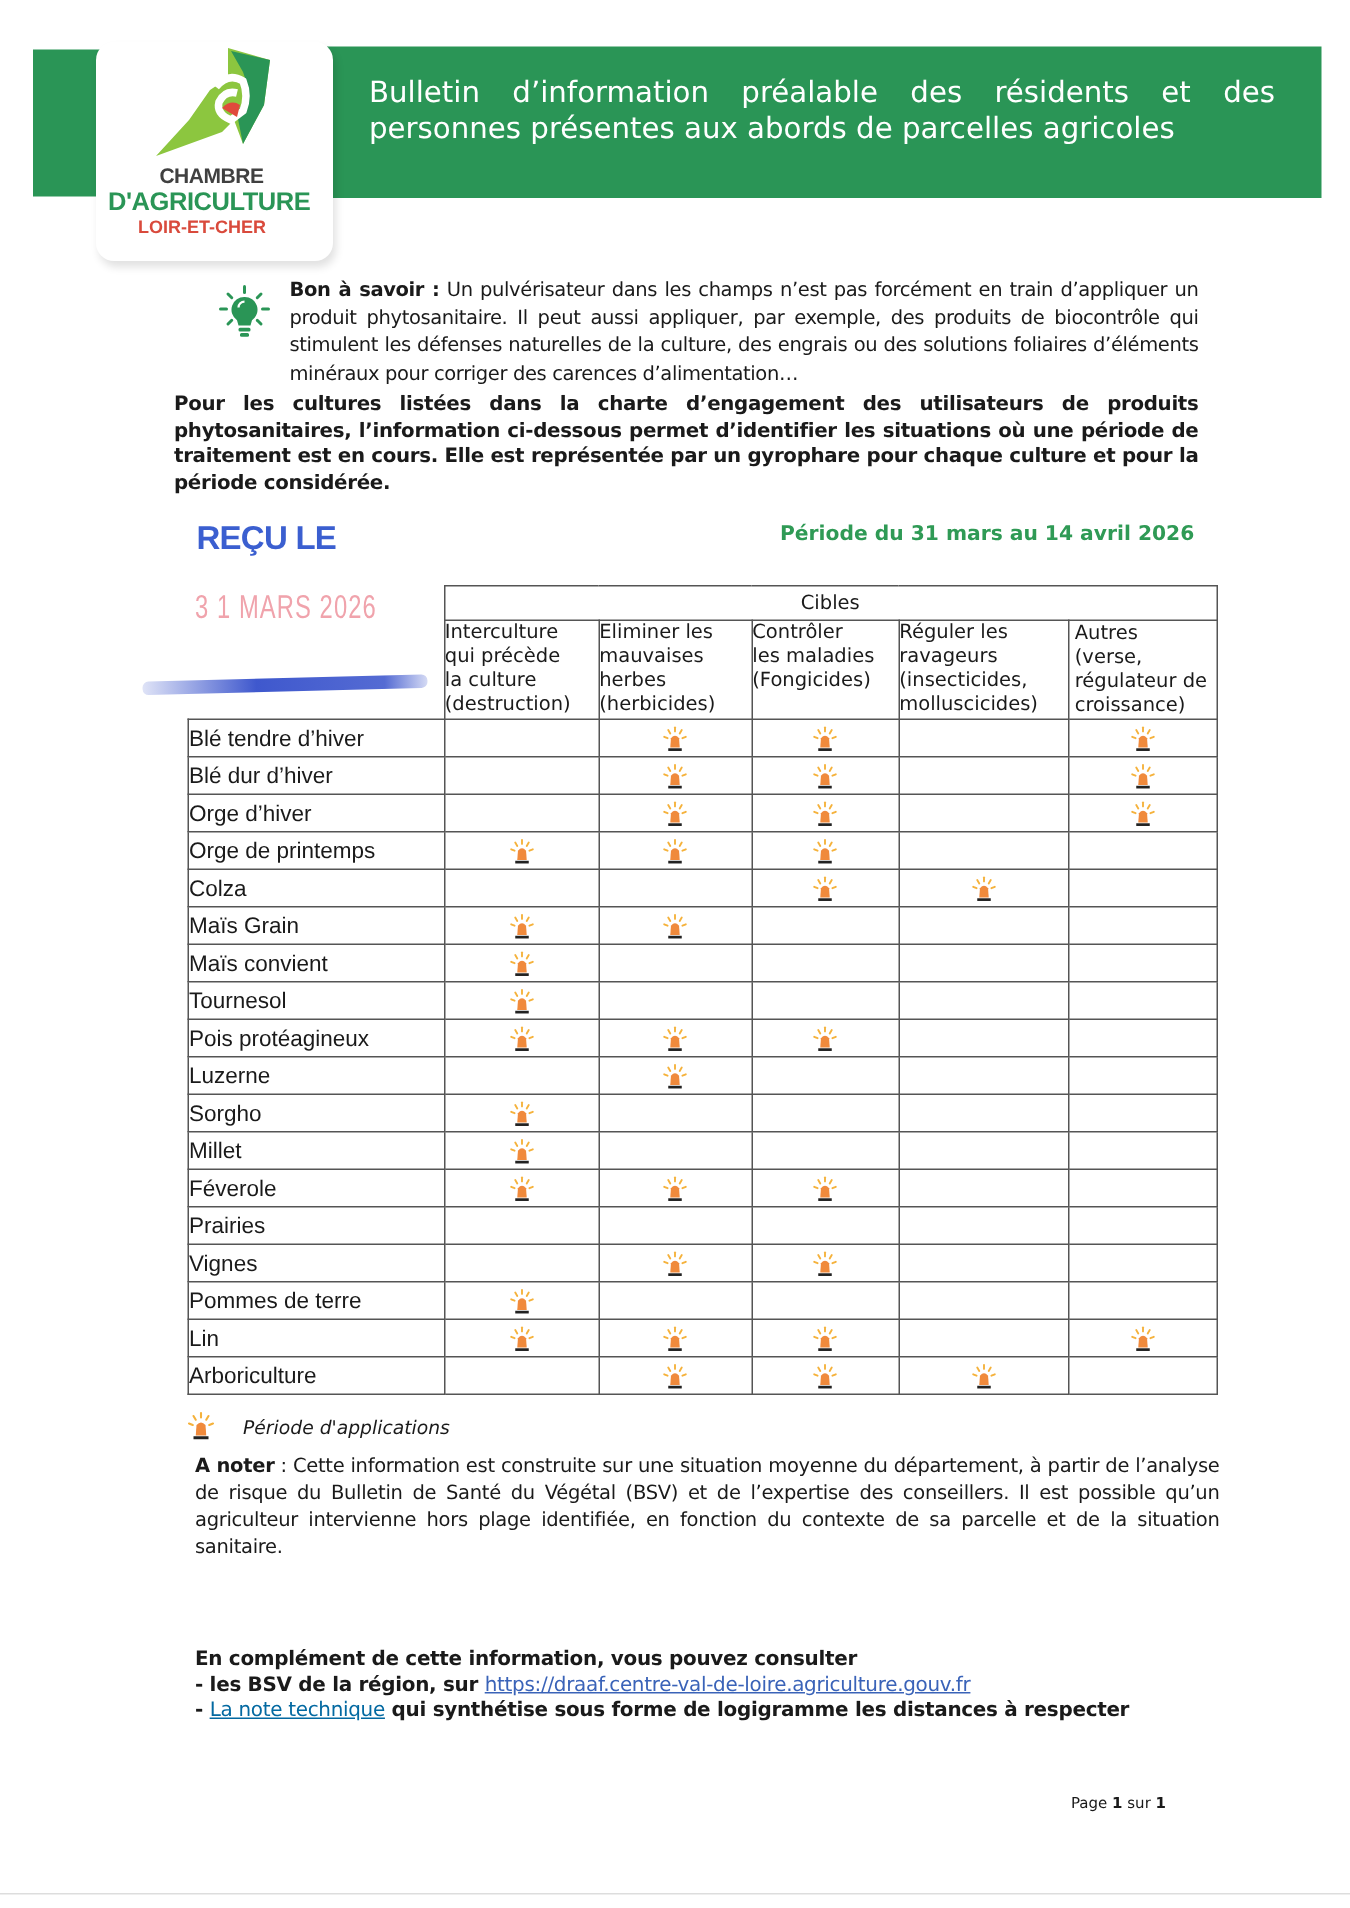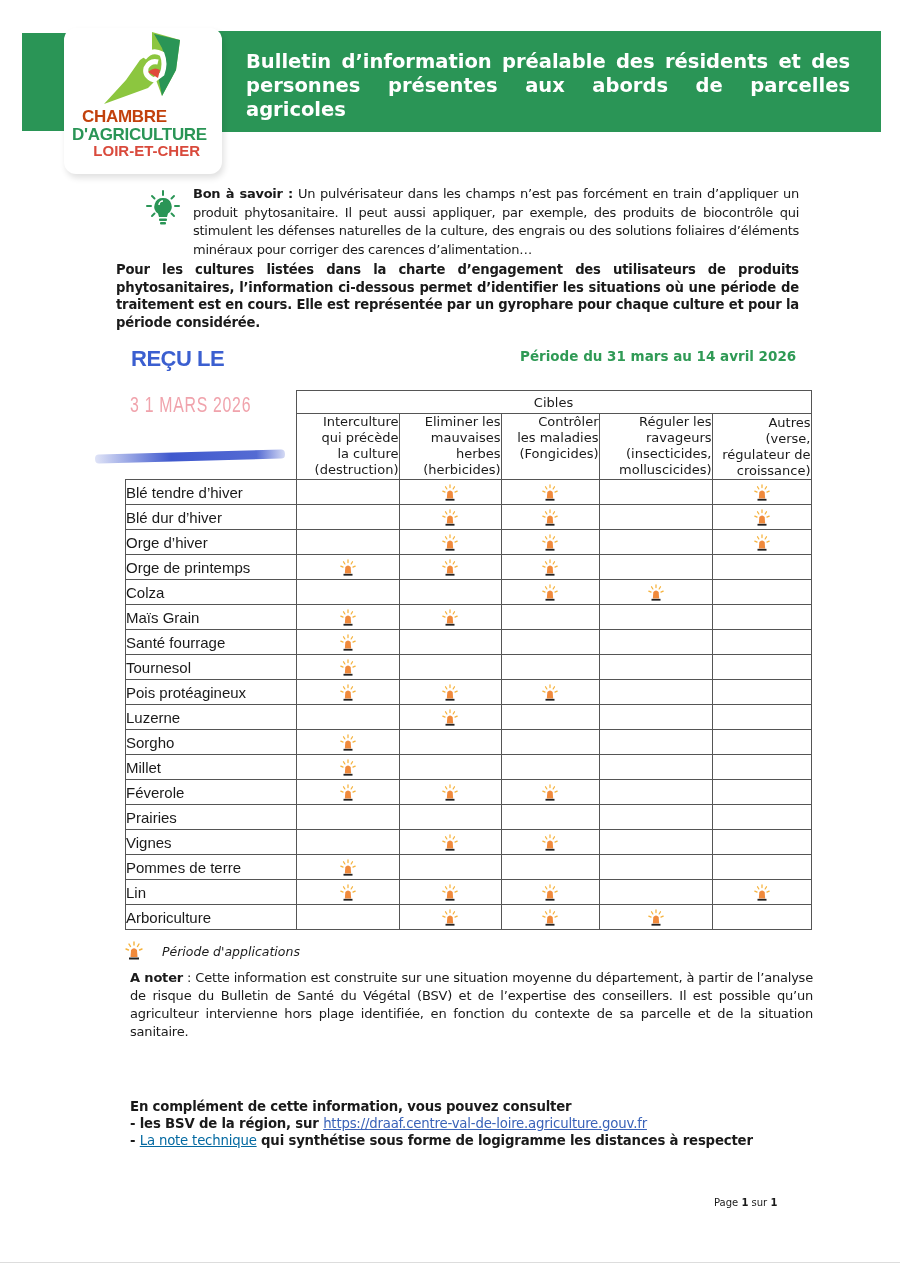--- a/index.html
+++ b/index.html
@@ -2,41 +2,41 @@
 <html><head>
 <meta charset="utf-8">
 <style>
   html, body { margin:0; padding:0; background:#ffffff; }
   body { width:900px; height:1272px; position:relative; overflow:hidden; font-family:"DejaVu Sans", sans-serif; color:#1a1a1a; }
   .abs { position:absolute; }
   
   .green-bar-left { left:22px; top:33px; width:50px; height:98px; background:#2a9556; }
   .logo-card { left:64px; top:28px; width:158px; height:146px; background:#fff; border-radius:12px; box-shadow:2px 4px 6px rgba(0,0,0,0.12); }
   .logo-svg { left:92px; top:30px; width:95px; height:80px; }
-  .logo-l1 { left:82px; top:108px; width:118px; text-align:left; font-family:"Liberation Sans", sans-serif; font-weight:bold; color:#c2410c; font-size:17px; line-height:18px; letter-spacing:-0.3px; }
+  .logo-l1 { left:82px; top:108px; width:118px; text-align:center; font-family:"Liberation Sans", sans-serif; font-weight:bold; color:#404040; font-size:14px; line-height:18px; letter-spacing:-0.3px; }
   .logo-l2 { left:72px; top:126px; width:128px; text-align:center; font-family:"Liberation Sans", sans-serif; font-weight:bold; color:#2a9556; font-size:17px; line-height:18px; letter-spacing:-0.3px; }
-  .logo-l3 { left:92px; top:146px; width:108px; text-align:right; font-family:"Liberation Sans", sans-serif; font-weight:bold; color:#d94a3c; font-size:15px; line-height:10px; }
+  .logo-l3 { left:92px; top:146px; width:108px; font-family:"Liberation Sans", sans-serif; font-weight:bold; color:#d94a3c; font-size:12px; line-height:10px; }
   .title-band { left:218px; top:31px; width:663px; height:101px; background:#2a9556; }
-  .title-text { left:246px; top:50px; width:604px; color:#fff; font-weight:bold; font-size:19.5px; line-height:24px; text-align:justify; text-align-last:left; }
+  .title-text { left:246px; top:50px; width:604px; color:#fff; font-weight:normal; font-size:19.5px; line-height:24px; text-align:justify; text-align-last:left; }
 
   .bulb { left:146px; top:190px; width:34px; height:36px; }
   .tip { left:193px; top:185px; width:606px; font-size:13px; line-height:18.5px; text-align:justify; font-family:"DejaVu Sans", sans-serif; letter-spacing:-0.25px; }
   .tip b { font-weight:bold; }
   .intro { left:116px; top:261px; width:683px; font-size:13.2px; line-height:17.5px; font-weight:bold; text-align:justify; letter-spacing:-0.2px; }
 
   .stamp1 { left:131px; top:346px; color:#3b5fd0; font-family:"Liberation Sans", sans-serif; font-weight:bold; font-size:22px; letter-spacing:-0.5px; }
   .stamp2 { left:130px; top:392px; color:#f0a3ac; font-family:"Liberation Sans", sans-serif; font-size:22px; letter-spacing:1px; transform:scaleX(0.72); transform-origin:left; }
   .stamp-line { left:95px; top:452px; width:190px; height:9px; background:linear-gradient(90deg, rgba(42,70,200,0.15), rgba(42,70,200,0.9) 40%, rgba(42,70,200,0.8) 85%, rgba(42,70,200,0.2)); border-radius:4px; transform:rotate(-1.5deg); }
   .period { left:520px; top:348px; color:#2f9a55; font-weight:bold; font-size:13.5px; }
 
   
   table.grid { position:absolute; left:125px; top:390px; border-collapse:collapse; font-family:"DejaVu Sans", sans-serif; }
   table.grid td, table.grid th { border:1px solid #555; padding:0; }
   th.cibles { height:22px; font-weight:normal; font-size:13px; text-align:center; }
-  th.col { font-weight:normal; font-size:13px; line-height:16px; text-align:right; vertical-align:top; padding:6px 0 3px 8px; height:66px; box-sizing:border-box; }
+  th.col { font-weight:normal; font-size:13px; line-height:16px; text-align:left; vertical-align:top; padding:6px 0 3px 8px; height:66px; box-sizing:border-box; }
   th.col.autres { padding-top:1px; padding-left:4px; }
   td.blank { border:none !important; }
   td.crop { width:170px; height:24px; font-family:"Liberation Sans", sans-serif; font-size:15px; padding-left:8px; box-sizing:border-box; }
   td.cell { height:24px; text-align:center; vertical-align:middle; }
   .c1 { width:102px; } .c2 { width:101px; } .c3 { width:97px; } .c4 { width:112px; } .c5 { width:98px; }
   .beacon { display:inline-block; width:18px; height:18px; vertical-align:middle; }
 
   .legend-icon { left:124px; top:941px; width:20px; height:20px; }
   .legend-text { left:162px; top:944px; font-size:12.5px;font-style:italic; }
 
@@ -332,21 +332,21 @@
                 <line x1="18" y1="8" x2="15.5" y2="9"></line>
               </g>
               <path d="M6.5 16 L7 9 Q10 5.5 13 9 L13.5 16 Z" fill="#f08a3c"></path>
               <rect x="5" y="16.5" width="10" height="2" fill="#222"></rect>
             </svg></span></td>
         <td class="cell c3"></td>
         <td class="cell c4"></td>
         <td class="cell c5"></td>
       </tr>
       <tr>
-        <td class="crop">Santé fourrage</td>
+        <td class="crop">Maïs convient</td>
         <td class="cell c1"><span class="beacon"><svg viewBox="0 0 20 20" width="18" height="18">
               <g stroke="#f5b23c" stroke-width="1.4" stroke-linecap="round">
                 <line x1="10" y1="1" x2="10" y2="4"></line>
                 <line x1="5" y1="3" x2="6.5" y2="5.5"></line>
                 <line x1="15" y1="3" x2="13.5" y2="5.5"></line>
                 <line x1="2" y1="8" x2="4.5" y2="9"></line>
                 <line x1="18" y1="8" x2="15.5" y2="9"></line>
               </g>
               <path d="M6.5 16 L7 9 Q10 5.5 13 9 L13.5 16 Z" fill="#f08a3c"></path>
               <rect x="5" y="16.5" width="10" height="2" fill="#222"></rect>

